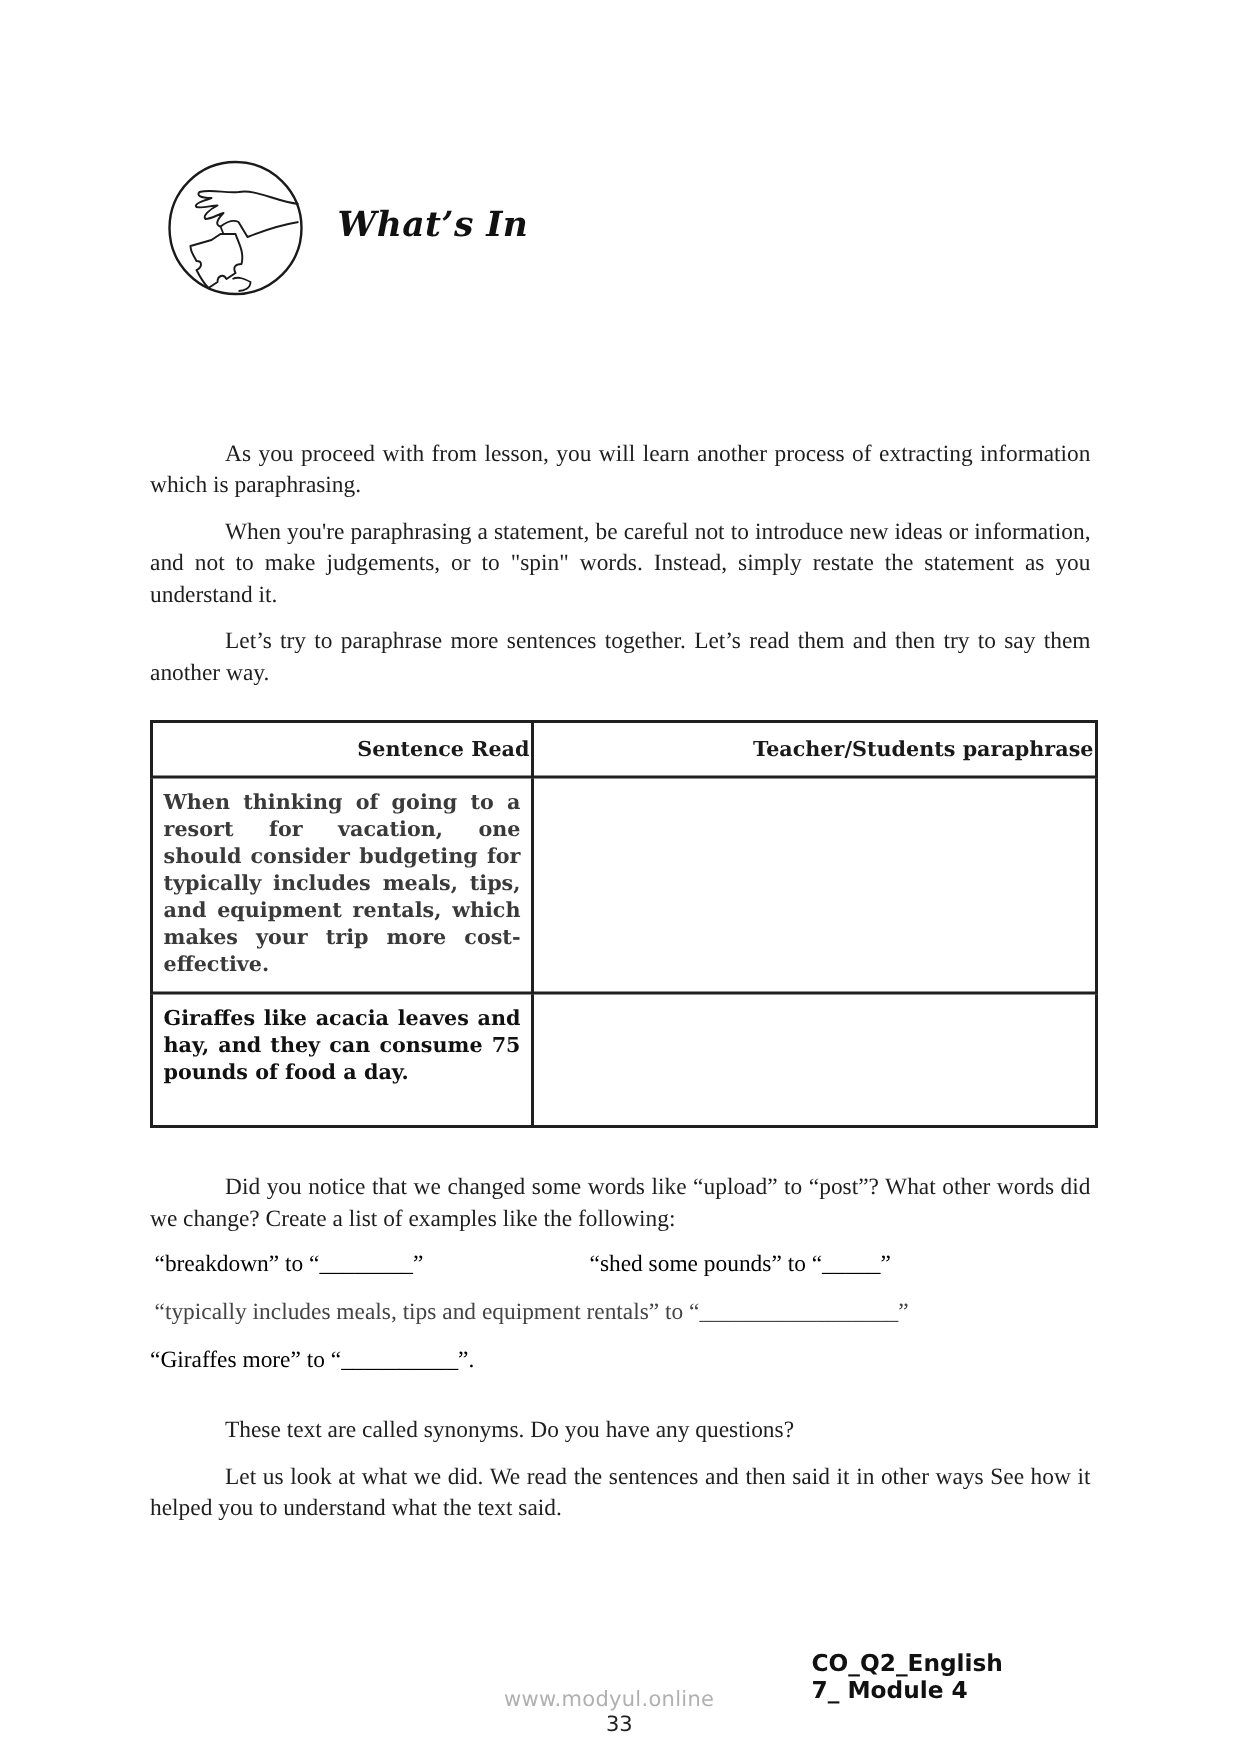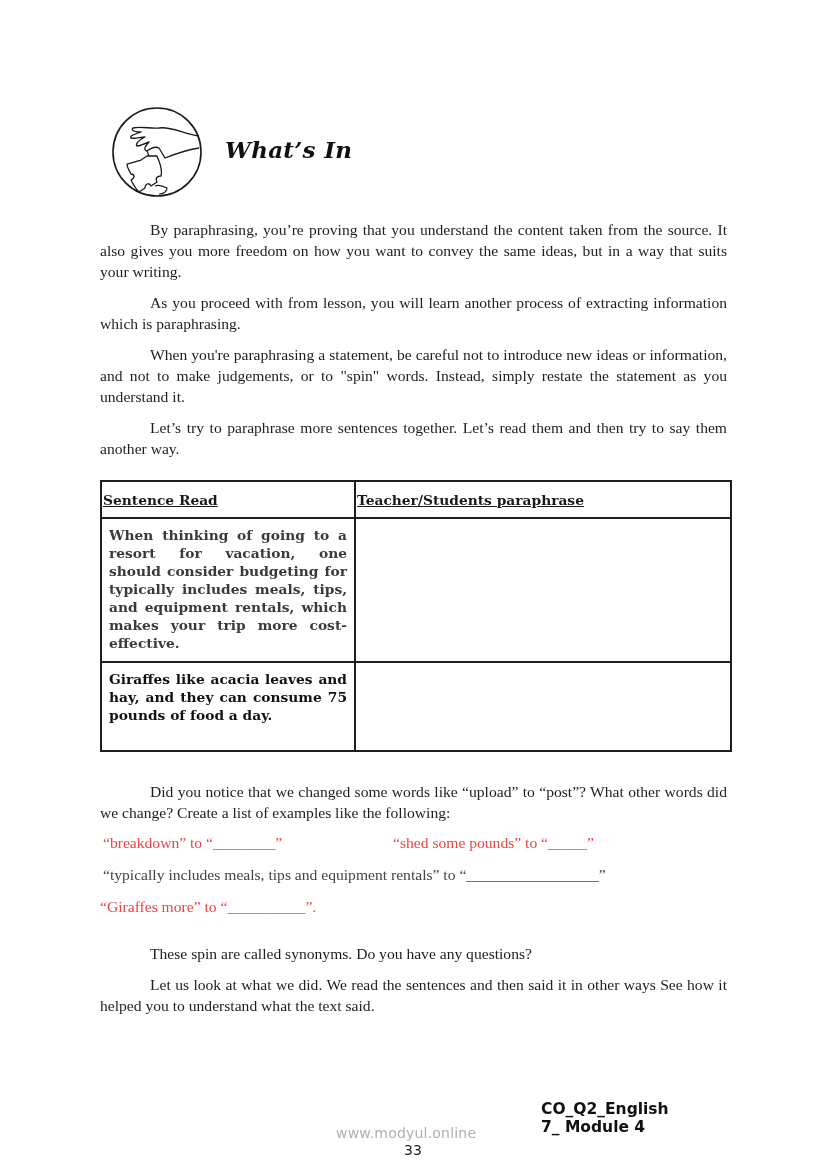--- a/index.html
+++ b/index.html
@@ -12,30 +12,30 @@
   .header .title { position: absolute; left: 114px; top: 30px; font-family: "DejaVu Serif", serif;
          font-weight: bold; font-style: italic; font-size: 23px; color: #111; letter-spacing: 0.3px; }
 
   .para { position: absolute; left: 100px; width: 627px; font-family: "Liberation Serif", serif;
           font-size: 15.6px; line-height: 21px; text-align: justify; color: #1e1e1e; margin: 0; }
   .para .indent { display: inline-block; width: 50px; }
 
   table.ptable { position: absolute; left: 100px; top: 480px; width: 632px; border-collapse: collapse; }
   table.ptable th, table.ptable td { border: 2px solid #1f1f1f; vertical-align: top; }
   table.ptable th { height: 33px; font-family: "DejaVu Serif", serif; font-weight: bold; font-size: 13.8px;
-                    text-align: left; vertical-align: middle; color: #1a1a1a; text-decoration: underline; }
+                    text-align: right; vertical-align: middle; color: #1a1a1a; }
   table.ptable th.c1 { width: 250px; }
   table.ptable td.c1 { padding: 7px 7px 0 7px; font-family: "DejaVu Serif", serif; font-weight: bold;
                     font-size: 13.8px; line-height: 18px; text-align: justify; }
   table.ptable tr.r1 td { height: 135px; }
   table.ptable tr.r2 td { height: 80px; }
   .grey { color: #3a3a3a; }
   .dark { color: #111; }
 
-  .syn { position: absolute; font-family: "Liberation Serif", serif; font-size: 15.6px; color: #ef4444; white-space: pre; }
+  .syn { position: absolute; font-family: "Liberation Serif", serif; font-size: 15.6px; color: #000000; white-space: pre; }
   .syn.light { color: #444; }
 
   .footer-page { position: absolute; left: 404px; top: 1102px; font-family: "DejaVu Sans", sans-serif; font-size: 14px; color: #222; margin-top: 40px; }
   .footer-module { position: absolute; left: 541px; top: 1100px; font-family: "DejaVu Sans", sans-serif; font-weight: bold; font-size: 15.5px; color: #111; }
   .watermark { position: absolute; left: 336px; top: 1125px; font-family: "DejaVu Sans", sans-serif; font-size: 14px; color: #b0b0b0; letter-spacing: 0.2px; }
 </style>
 </head>
 <body>
 
 <div class="page">
@@ -44,21 +44,20 @@
     <svg class="emblem" viewBox="0 0 92 92" width="92" height="92">
       <circle cx="46" cy="46" r="44" fill="#fff" stroke="#1a1a1a" stroke-width="1.6"></circle>
       <path d="M88 30 C 72 28, 60 20, 48 22 C 40 23, 30 20, 22 22 C 20 24, 22 26, 30 26 C 24 28, 18 30, 20 32 C 24 33, 30 31, 34 31 C 28 34, 24 38, 26 40 C 30 40, 34 37, 38 36 C 34 40, 32 44, 36 45 C 40 42, 44 40, 48 42 L 54 52 C 64 48, 76 44, 88 42" fill="none" stroke="#1a1a1a" stroke-width="1.3" stroke-linejoin="round"></path>
       <path d="M36 45 L 38 50" fill="none" stroke="#1a1a1a" stroke-width="1.2"></path>
       <path d="M16 58 L 30 54 L 36 50 L 46 50 C 48 56, 52 62, 50 70 C 46 70, 44 72, 46 76 L 40 80 C 38 76, 34 78, 34 82 L 28 86 C 24 82, 22 78, 20 74 C 24 72, 24 68, 20 68 C 18 64, 16 62, 16 58 Z" fill="#fff" stroke="#1a1a1a" stroke-width="1.3" stroke-linejoin="round"></path>
       <path d="M44 80 C 48 78, 52 80, 56 82 C 56 86, 52 88, 48 88" fill="none" stroke="#1a1a1a" stroke-width="1.2"></path>
     </svg>
     <div class="title">What’s In</div>
   </div>
 
-  <p class="para" style="top:219px;"><span class="indent"></span><span>By paraphrasing, you’re proving that you understand the content taken from the source. It also gives you more freedom on how you want to convey the same ideas, but in a way that suits your writing.</span></p>
   <p class="para" style="top:292px;"><span class="indent"></span><span>As you proceed with from lesson, you will learn another process of extracting information which is paraphrasing.</span></p>
   <p class="para" style="top:344px;"><span class="indent"></span><span>When you're paraphrasing a statement, be careful not to introduce new ideas or information, and not to make judgements, or to "spin" words. Instead, simply restate the statement as you understand it.</span></p>
   <p class="para" style="top:417px;"><span class="indent"></span><span>Let’s try to paraphrase more sentences together. Let’s read them and then try to say them another way.</span></p>
 
   <table class="ptable">
     <tbody>
         <tr>
       <th class="c1">Sentence Read</th>
       <th>Teacher/Students paraphrase</th>
     </tr>
@@ -73,19 +72,19 @@
   </tbody>
     </table>
 
   <p class="para" style="top:781px;"><span class="indent"></span><span>Did you notice that we changed some words like “upload” to “post”? What other words did we change? Create a list of examples like the following:</span></p>
 
   <div class="syn" style="left:103px; top:834px;">“breakdown” to “________”</div>
   <div class="syn" style="left:373px; top:834px;margin-left:20px;">“shed some pounds” to “_____”</div>
   <div class="syn light" style="left:103px; top:866px;">“typically includes meals, tips and equipment rentals” to “_________________”</div>
   <div class="syn" style="left:100px; top:898px;">“Giraffes more” to “__________”.</div>
 
-  <p class="para" style="top:943px;"><span class="indent"></span><span>These spin are called synonyms. Do you have any questions?</span></p>
+  <p class="para" style="top:943px;"><span class="indent"></span><span>These text are called synonyms. Do you have any questions?</span></p>
   <p class="para" style="top:974px;"><span class="indent"></span><span>Let us look at what we did. We read the sentences and then said it in other ways See how it helped you to understand what the text said.</span></p>
 
   <div class="footer-page">33</div>
   <div class="footer-module">CO_Q2_English 7_ Module 4</div>
   <div class="watermark">www.modyul.online</div>
 </div>
 
 </body></html>

